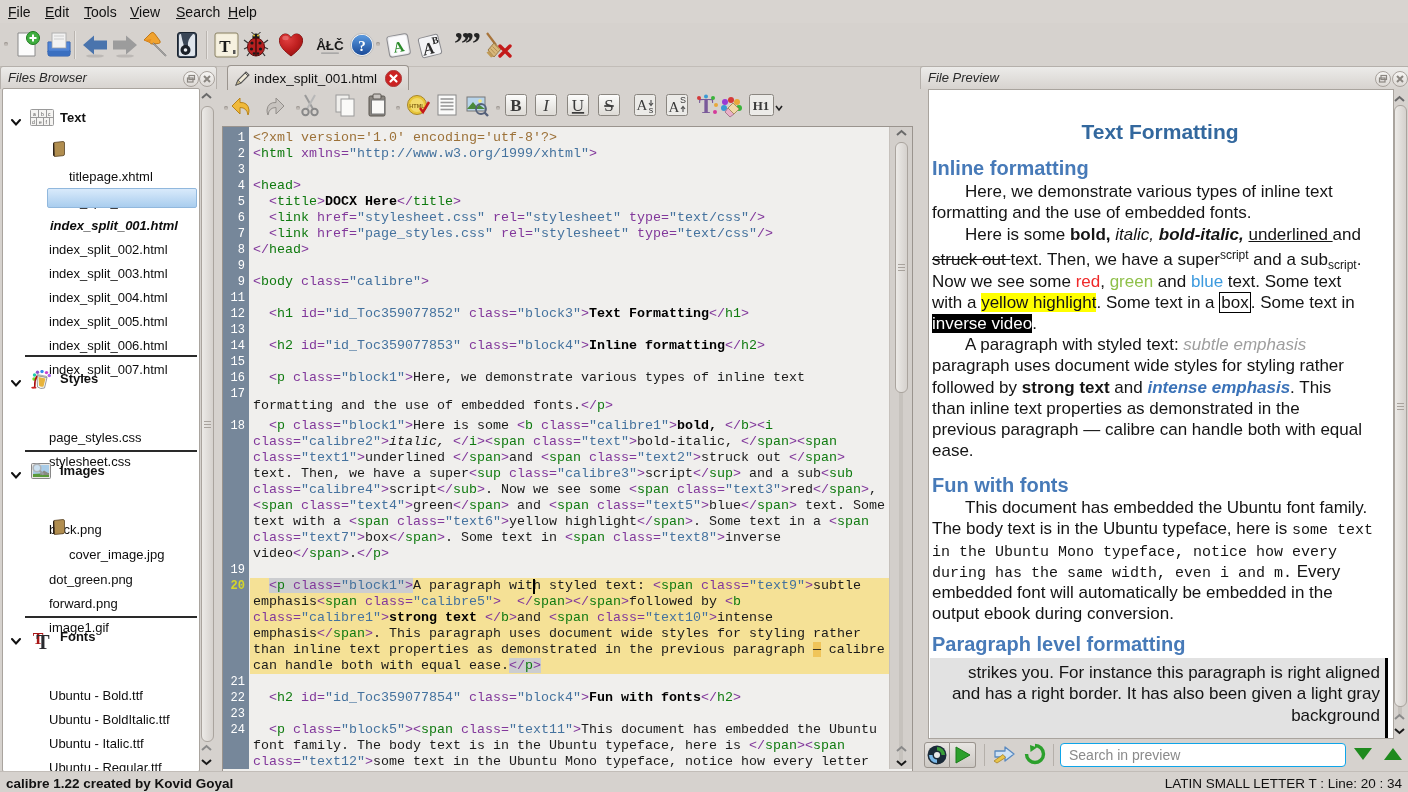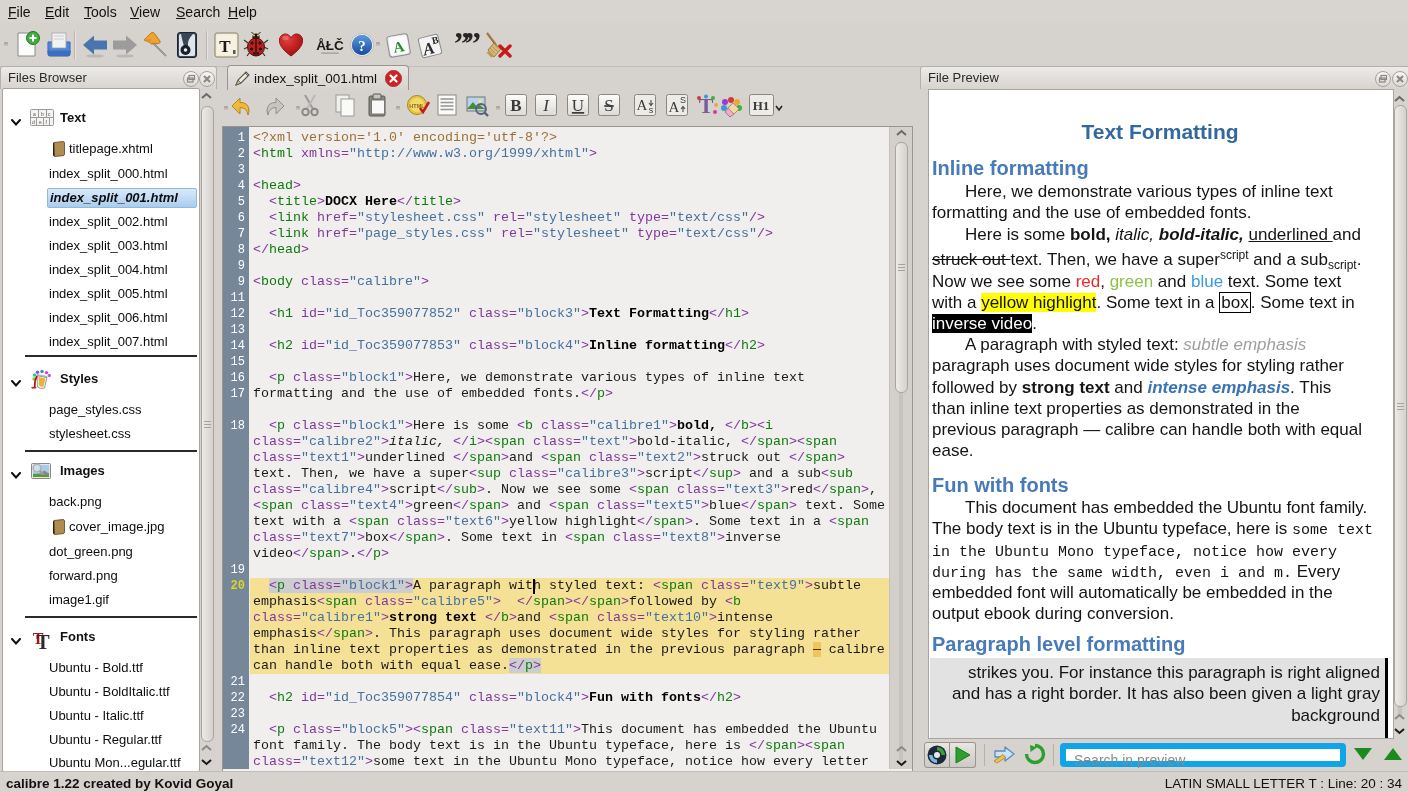--- a/index.html
+++ b/index.html
@@ -8,28 +8,28 @@
 
 #menubar{position:absolute;left:0;top:0;width:1408px;height:23px;background:#d8d4d0;}
 #menubar span.mi{position:absolute;top:4px;font-size:14px;color:#111;}
 .mn{text-decoration:underline;}
 
 #toolbar{position:absolute;left:0;top:23px;width:1408px;height:43px;background:#d6d2ce;border-bottom:1px solid #c2bdb8;}
 .tsep{position:absolute;top:8px;width:1px;height:28px;background:#b9b4af;border-right:1px solid #e8e5e2;}
 .tdot{position:absolute;width:4px;height:4px;border-radius:50%;background:#c0bbb6;box-shadow:inset 0 1px 1px #9a948e;}
 .ticon{position:absolute;top:7px;width:30px;height:30px;}
 
-.docktitle{position:absolute;height:22px;background:linear-gradient(#ecebe9,#d7d3cf);border:1px solid #b5b0ab;border-bottom:none;border-radius:3px 3px 0 0;font-size:13px;color:#2a2a2a;}
+.docktitle{position:absolute;height:22px;background:linear-gradient(#ecebe9,#d7d3cf);border:1px solid #b5b0ab;border-bottom:none;border-radius:3px 3px 0 0;font-size:13px;color:#2a2a2a;font-style:italic;}
 .docktitle .t{position:absolute;left:7px;top:3px;}
 .dbtn{position:absolute;top:4px;width:14px;height:14px;border:1px solid #a8a29c;border-radius:50%;background:linear-gradient(#f6f5f3,#ddd9d5);}
 #leftpanel{position:absolute;left:2px;top:88px;width:196px;height:682px;background:#fff;border:1px solid #a9a49e;border-radius:2px;overflow:hidden;}
 #leftscroll{position:absolute;left:200px;top:88px;width:15px;height:682px;}
 
 .sect{position:absolute;left:0;font-weight:bold;font-size:13px;color:#111;}
-.item{position:absolute;font-size:13px;color:#0d0d0d;white-space:nowrap;}
+.item{position:absolute;font-size:13px;color:#0d0d0d;white-space:nowrap;margin-top:28px;}
 .sepline{position:absolute;left:22px;width:172px;height:2px;background:#2a2a2a;}
 
 #tabbar{position:absolute;left:222px;top:64px;width:688px;height:26px;}
 #tab{position:absolute;left:5px;top:1px;width:180px;height:25px;background:linear-gradient(#e8e5e2,#d6d2ce);border:1px solid #9a948e;border-bottom:none;border-radius:4px 4px 0 0;}
 #edtoolbar{position:absolute;left:222px;top:90px;width:688px;height:36px;background:#d6d2ce;}
 .eicon{position:absolute;top:2px;width:26px;height:26px;}
 #editor{position:absolute;left:222px;top:126px;width:689px;height:644px;background:#f0efed;border:1px solid #9a948e;}
 #gutter{position:absolute;left:0px;top:0px;width:26px;height:642px;background:#76879a;}
 .ln{position:absolute;margin-top:3px;right:4px;width:22px;text-align:right;color:#fff;font-family:"Liberation Mono",monospace;font-size:12px;height:16px;line-height:16px;}
 #codearea{position:absolute;left:27px;top:3px;width:640px;height:642px;overflow:hidden;}
@@ -490,21 +490,21 @@
 <div class="crow" style="top:96px">  <span class="pu">&lt;</span><span class="tg">link</span> <span class="pu">href</span><span class="pu">=</span><span class="av">"page_styles.css"</span> <span class="pu">rel</span><span class="pu">=</span><span class="av">"stylesheet"</span> <span class="pu">type</span><span class="pu">=</span><span class="av">"text/css"</span><span class="pu">/&gt;</span></div>
 <div class="crow" style="top:112px"><span class="pu">&lt;/</span><span class="tg">head</span><span class="pu">&gt;</span></div>
 <div class="crow" style="top:128px"></div>
 <div class="crow" style="top:144px"><span class="pu">&lt;</span><span class="tg">body</span> <span class="pu">class</span><span class="pu">=</span><span class="av">"calibre"</span><span class="pu">&gt;</span></div>
 <div class="crow" style="top:160px"></div>
 <div class="crow" style="top:176px">  <span class="pu">&lt;</span><span class="tg">h1</span> <span class="pu">id</span><span class="pu">=</span><span class="av">"id_Toc359077852"</span> <span class="pu">class</span><span class="pu">=</span><span class="av">"block3"</span><span class="pu">&gt;</span><span class="bb">Text Formatting</span><span class="pu">&lt;/</span><span class="tg">h1</span><span class="pu">&gt;</span></div>
 <div class="crow" style="top:192px"></div>
 <div class="crow" style="top:208px">  <span class="pu">&lt;</span><span class="tg">h2</span> <span class="pu">id</span><span class="pu">=</span><span class="av">"id_Toc359077853"</span> <span class="pu">class</span><span class="pu">=</span><span class="av">"block4"</span><span class="pu">&gt;</span><span class="bb">Inline formatting</span><span class="pu">&lt;/</span><span class="tg">h2</span><span class="pu">&gt;</span></div>
 <div class="crow" style="top:224px"></div>
 <div class="crow" style="top:240px">  <span class="pu">&lt;</span><span class="tg">p</span> <span class="pu">class</span><span class="pu">=</span><span class="av">"block1"</span><span class="pu">&gt;</span>Here, we demonstrate various types of inline text</div>
-<div class="crow" style="top:256px">formatting and the use of embedded fonts.<span class="pu">&lt;/</span><span class="tg">p</span><span class="pu">&gt;</span></div>
+<div class="crow" style="top:268px">formatting and the use of embedded fonts.<span class="pu">&lt;/</span><span class="tg">p</span><span class="pu">&gt;</span></div>
 <div class="crow" style="top:272px"></div>
 <div class="crow" style="top:288px">  <span class="pu">&lt;</span><span class="tg">p</span> <span class="pu">class</span><span class="pu">=</span><span class="av">"block1"</span><span class="pu">&gt;</span>Here is some <span class="pu">&lt;</span><span class="tg">b</span> <span class="pu">class</span><span class="pu">=</span><span class="av">"calibre1"</span><span class="pu">&gt;</span><span class="bb">bold, </span><span class="pu">&lt;/</span><span class="tg">b</span><span class="pu">&gt;</span><span class="pu">&lt;</span><span class="tg">i</span></div>
 <div class="crow" style="top:304px"><span class="pu">class</span><span class="pu">=</span><span class="av">"calibre2"</span><span class="pu">&gt;</span><span class="ii">italic, </span><span class="pu">&lt;/</span><span class="tg">i</span><span class="pu">&gt;</span><span class="pu">&lt;</span><span class="tg">span</span> <span class="pu">class</span><span class="pu">=</span><span class="av">"text"</span><span class="pu">&gt;</span>bold-italic, <span class="pu">&lt;/</span><span class="tg">span</span><span class="pu">&gt;</span><span class="pu">&lt;</span><span class="tg">span</span></div>
 <div class="crow" style="top:320px"><span class="pu">class</span><span class="pu">=</span><span class="av">"text1"</span><span class="pu">&gt;</span>underlined <span class="pu">&lt;/</span><span class="tg">span</span><span class="pu">&gt;</span>and <span class="pu">&lt;</span><span class="tg">span</span> <span class="pu">class</span><span class="pu">=</span><span class="av">"text2"</span><span class="pu">&gt;</span>struck out <span class="pu">&lt;/</span><span class="tg">span</span><span class="pu">&gt;</span></div>
 <div class="crow" style="top:336px">text. Then, we have a super<span class="pu">&lt;</span><span class="tg">sup</span> <span class="pu">class</span><span class="pu">=</span><span class="av">"calibre3"</span><span class="pu">&gt;</span>script<span class="pu">&lt;/</span><span class="tg">sup</span><span class="pu">&gt;</span> and a sub<span class="pu">&lt;</span><span class="tg">sub</span></div>
 <div class="crow" style="top:352px"><span class="pu">class</span><span class="pu">=</span><span class="av">"calibre4"</span><span class="pu">&gt;</span>script<span class="pu">&lt;/</span><span class="tg">sub</span><span class="pu">&gt;</span>. Now we see some <span class="pu">&lt;</span><span class="tg">span</span> <span class="pu">class</span><span class="pu">=</span><span class="av">"text3"</span><span class="pu">&gt;</span>red<span class="pu">&lt;/</span><span class="tg">span</span><span class="pu">&gt;</span>,</div>
 <div class="crow" style="top:368px"><span class="pu">&lt;</span><span class="tg">span</span> <span class="pu">class</span><span class="pu">=</span><span class="av">"text4"</span><span class="pu">&gt;</span>green<span class="pu">&lt;/</span><span class="tg">span</span><span class="pu">&gt;</span> and <span class="pu">&lt;</span><span class="tg">span</span> <span class="pu">class</span><span class="pu">=</span><span class="av">"text5"</span><span class="pu">&gt;</span>blue<span class="pu">&lt;/</span><span class="tg">span</span><span class="pu">&gt;</span> text. Some</div>
 <div class="crow" style="top:384px">text with a <span class="pu">&lt;</span><span class="tg">span</span> <span class="pu">class</span><span class="pu">=</span><span class="av">"text6"</span><span class="pu">&gt;</span>yellow highlight<span class="pu">&lt;/</span><span class="tg">span</span><span class="pu">&gt;</span>. Some text in a <span class="pu">&lt;</span><span class="tg">span</span></div>
 <div class="crow" style="top:400px"><span class="pu">class</span><span class="pu">=</span><span class="av">"text7"</span><span class="pu">&gt;</span>box<span class="pu">&lt;/</span><span class="tg">span</span><span class="pu">&gt;</span>. Some text in <span class="pu">&lt;</span><span class="tg">span</span> <span class="pu">class</span><span class="pu">=</span><span class="av">"text8"</span><span class="pu">&gt;</span>inverse</div>
 <div class="crow" style="top:416px">video<span class="pu">&lt;/</span><span class="tg">span</span><span class="pu">&gt;</span>.<span class="pu">&lt;/</span><span class="tg">p</span><span class="pu">&gt;</span></div>
@@ -629,21 +629,21 @@
 <div class="abs" style="left:64px;top:4px;width:1px;height:22px;background:#b5b0aa;"></div>
 <div class="abs" style="left:71px;top:4px;"><svg width="26" height="20" viewBox="0 0 26 20">
         <path d="M4 7 L14 7 L14 3 L23 10 L14 17 L14 13 L4 13 Z" fill="#cfe2f4" stroke="#5a8ac0" stroke-width="1.3" stroke-linejoin="round"></path>
         <path d="M3 17 L12 10.5 L14.5 13.5 L6 19 Z" fill="#e8c44a" stroke="#a8842a" stroke-width="0.8"></path>
       </svg></div>
 <div class="abs" style="left:104px;top:3px;"><svg width="22" height="22" viewBox="0 0 22 22">
         <path d="M11 2.5 A8.5 8.5 0 1 1 2.5 11" fill="none" stroke="#2ca02c" stroke-width="3.4"></path>
         <path d="M6 2 L13 4.5 L6.5 9 Z" fill="#2ca02c"></path>
       </svg></div>
 <div class="abs" style="left:133px;top:4px;width:1px;height:22px;background:#b5b0aa;"></div>
-<div class="abs" style="left:140px;top:3px;width:286px;height:24px;background:#fff;border:6px solid #0ea5e9;border-radius:4px;box-sizing:border-box;">
+<div class="abs" style="left:140px;top:3px;width:286px;height:24px;background:#fff;border:1px solid #0ea5e9;border-radius:4px;box-sizing:border-box;">
       <span style="position:absolute;left:8px;top:3px;font-size:14px;color:#8a8a8a;">Search in preview</span>
     </div>
 <div class="abs" style="left:434px;top:8px;width:0;height:0;border-left:9px solid transparent;border-right:9px solid transparent;border-top:12px solid #1e8a1e;"></div>
 <div class="abs" style="left:464px;top:8px;width:0;height:0;border-left:9px solid transparent;border-right:9px solid transparent;border-bottom:12px solid #1e8a1e;"></div>
 </div>
 
 <div id="statusbar">
   <div class="abs" style="left:6px;top:3.5px;font-weight:bold;font-size:13.5px;color:#111;">calibre 1.22 created by Kovid Goyal</div>
   <div class="abs" style="right:6px;top:3.5px;font-size:13.5px;color:#111;">LATIN SMALL LETTER T : Line: 20 : 34</div>
 </div>

